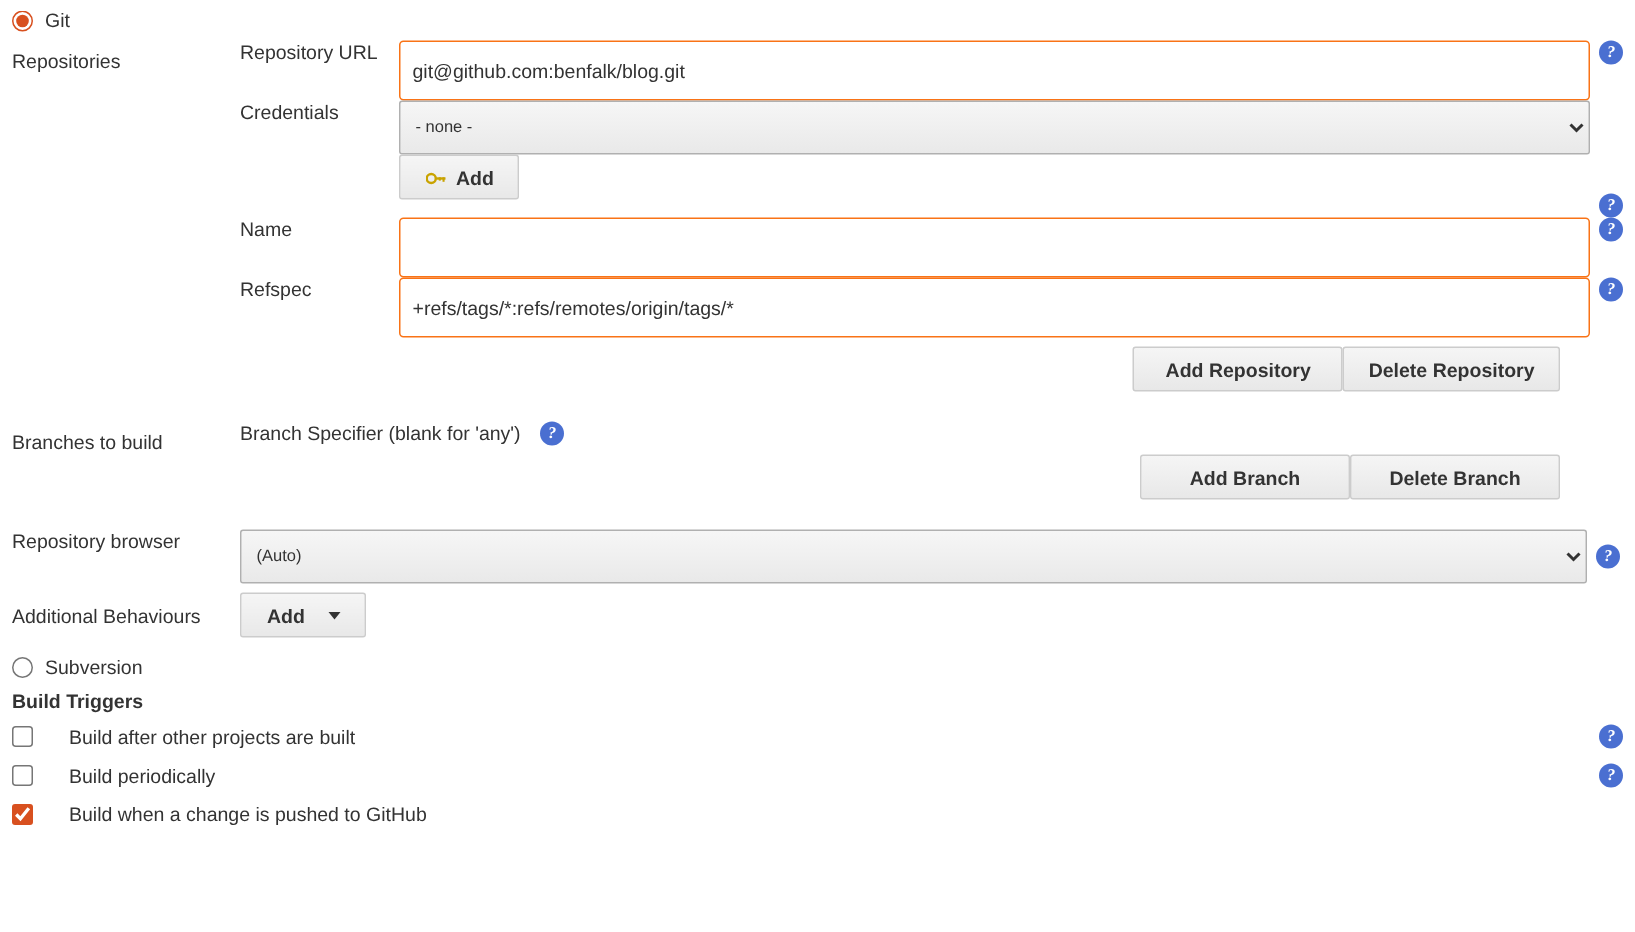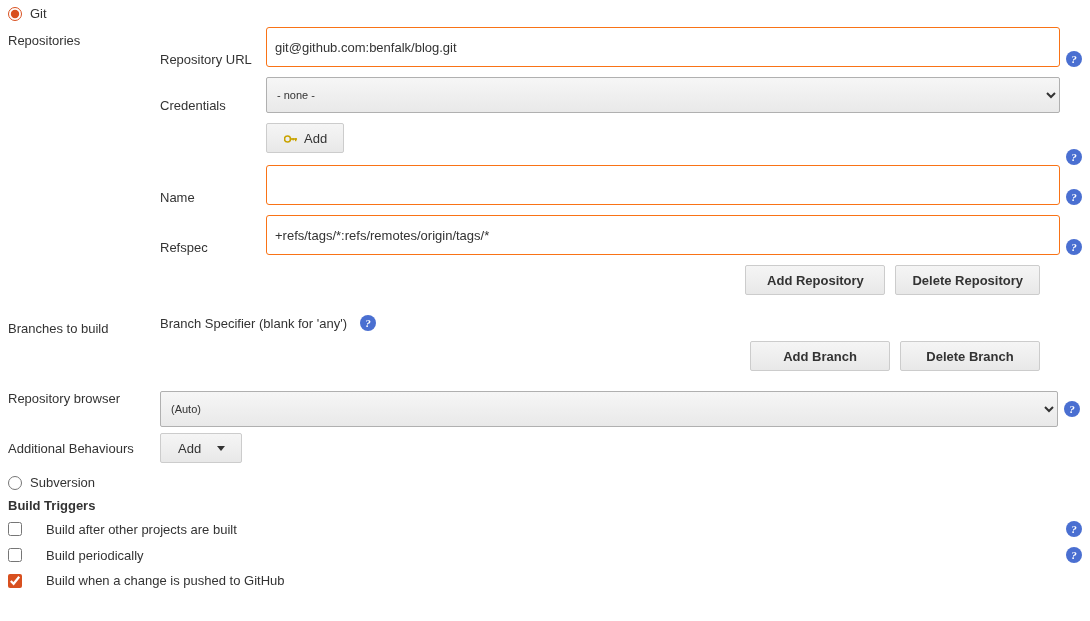--- a/index.html
+++ b/index.html
@@ -36,22 +36,21 @@
     .lbl-col {
       width: 152px;
       padding-top: 6px;
       flex-shrink: 0;
     }
     .body-col {
       flex: 1;
     }
     .field-row {
       display: flex;
-      align-items: flex-end;
-      margin-bottom: 10px;
+      align-items: flex-start;
       gap: 6px;
     }
     .field-label {
       width: 100px;
       padding-right: 6px;
       flex-shrink: 0;
     }
     .field-label.wide {
       width: 194px;
     }
@@ -107,30 +106,29 @@
       font-family: inherit;
     }
     .btn-wide {
       min-width: 140px;
       justify-content: center;
       font-weight: bold;
     }
     .btn-row {
       display: flex;
       justify-content: flex-end;
-      gap: 10px;
       margin: 6px 0 14px;
       padding-right: 42px;
     }
     .btn-left-row {
       padding-left: 106px;
       margin-bottom: 12px;
     }
     .btn-add {
-      font-weight: normal;
+      font-weight: bold;
       padding-left: 17px;
     }
     .key-icon {
       width: 14px;
       height: 8px;
       position: relative;
       display: inline-block;
     }
     .key-icon svg { display:block; }
     .dropdown-arrow {

